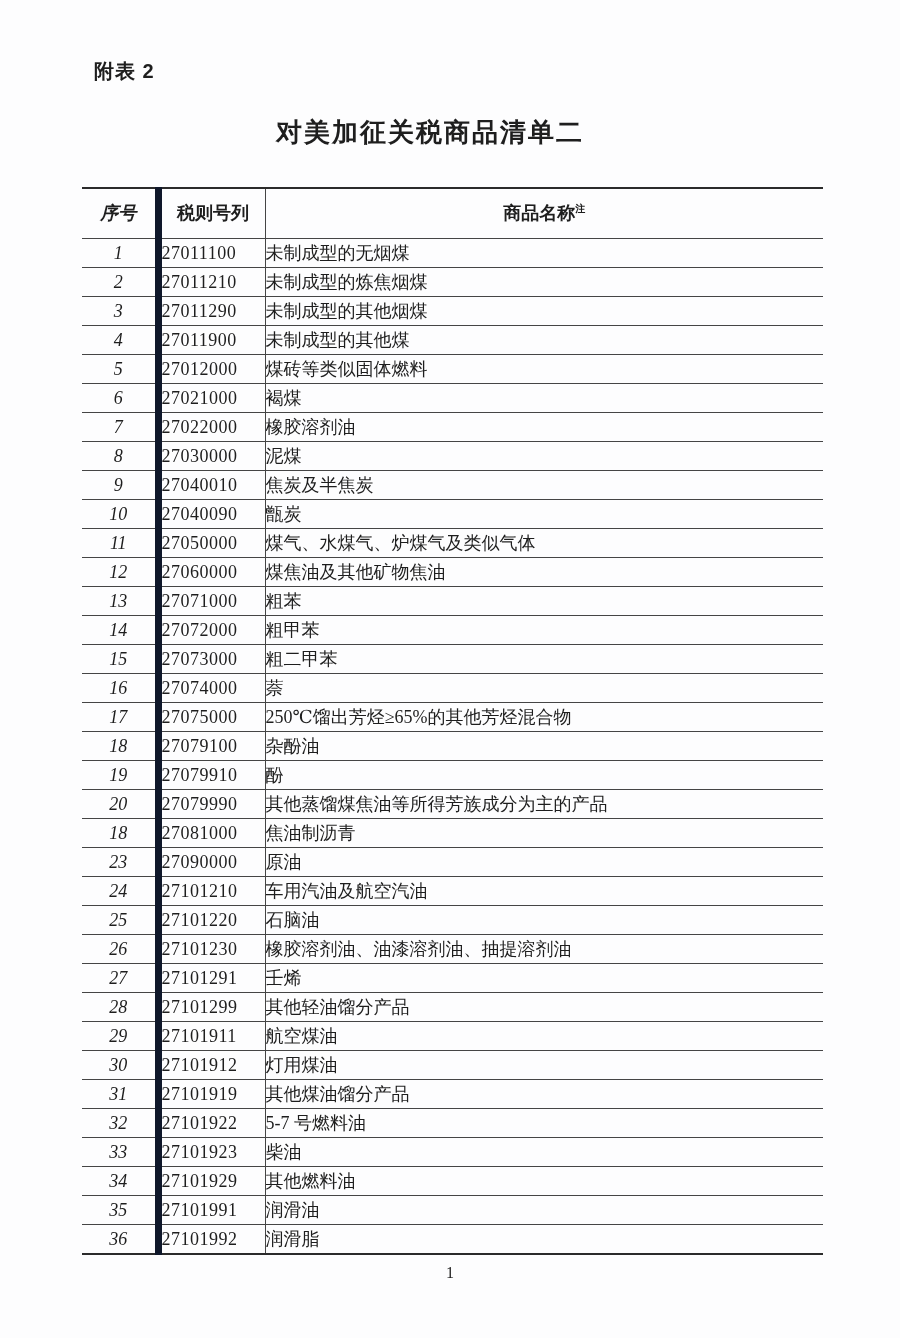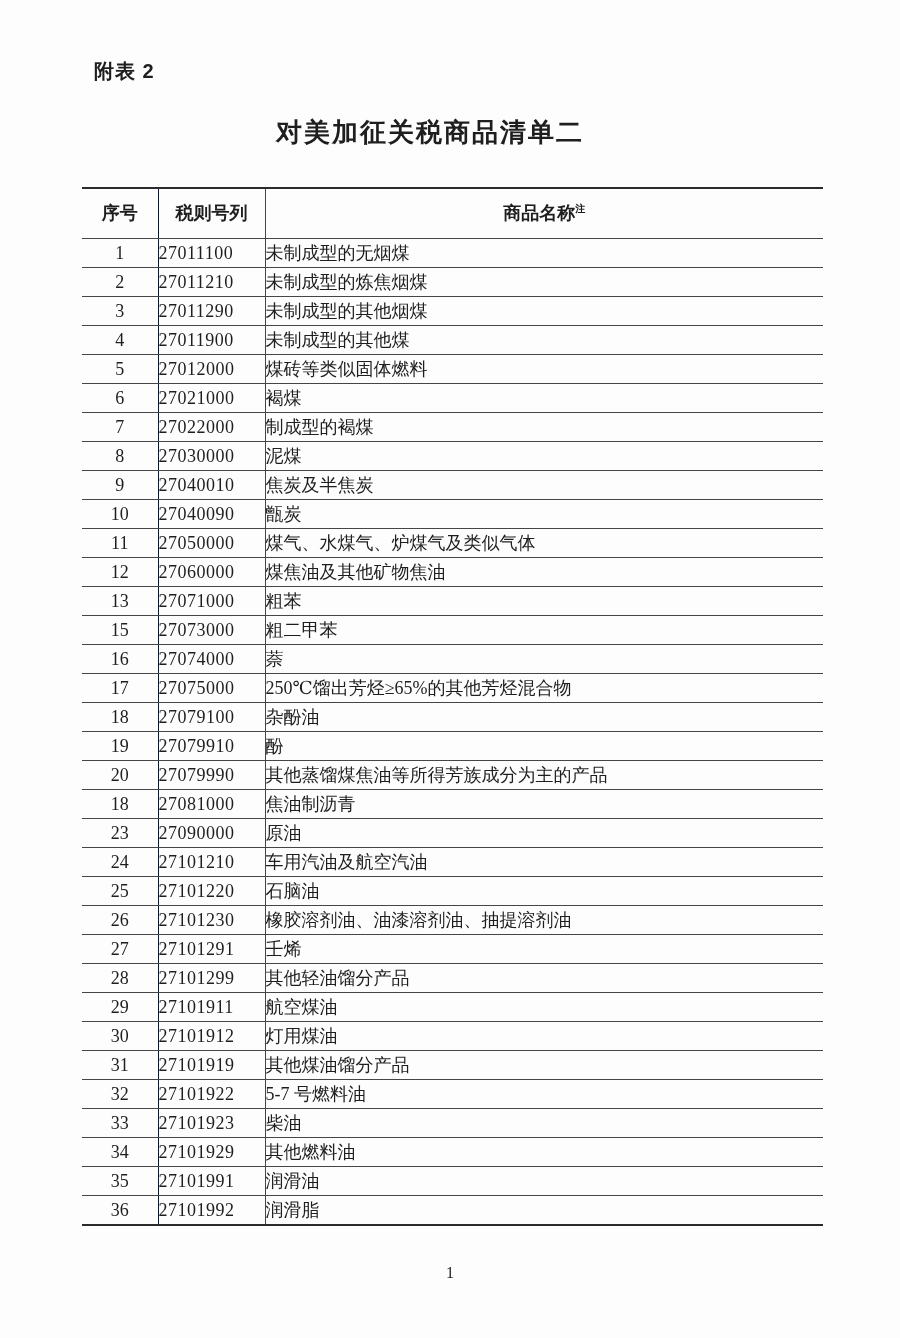--- a/index.html
+++ b/index.html
@@ -53,21 +53,21 @@
   table.tariff tbody tr { height: 28px; }
   table.tariff tbody td {
     font-size: 18px;
     line-height: 28px;
     padding: 0;
     vertical-align: middle;
     border-bottom: 1px solid #454545;
     white-space: nowrap;
     overflow: hidden;
   }
-  table.tariff th:nth-child(1), table.tariff td:nth-child(1) { border-right: 1px solid #0f172a; }
+  table.tariff th:nth-child(1), table.tariff td:nth-child(1) { border-right: 7px solid #0f172a; font-style: italic; }
   table.tariff th:nth-child(2), table.tariff td:nth-child(2) { border-right: 1px solid #454545; }
   td.cell-index { text-align: center; font-size: 19px; }
   td.cell-code  { text-align: left; font-size: 19px; letter-spacing: 0.5px; }
   td.cell-name  { text-align: left; padding-left: 17px; }
   .hdr-note {
     font-size: 10px;
     vertical-align: super;
     font-weight: bold;
   }
   .page-number {
@@ -124,21 +124,21 @@
         <td class="cell-name">煤砖等类似固体燃料</td>
       </tr>
       <tr>
         <td class="cell-index">6</td>
         <td class="cell-code">27021000</td>
         <td class="cell-name">褐煤</td>
       </tr>
       <tr>
         <td class="cell-index">7</td>
         <td class="cell-code">27022000</td>
-        <td class="cell-name">制成型的褐煤</td>
+        <td class="cell-name">橡胶溶剂油</td>
       </tr>
       <tr>
         <td class="cell-index">8</td>
         <td class="cell-code">27030000</td>
         <td class="cell-name">泥煤</td>
       </tr>
       <tr>
         <td class="cell-index">9</td>
         <td class="cell-code">27040010</td>
         <td class="cell-name">焦炭及半焦炭</td>
@@ -157,20 +157,25 @@
         <td class="cell-index">12</td>
         <td class="cell-code">27060000</td>
         <td class="cell-name">煤焦油及其他矿物焦油</td>
       </tr>
       <tr>
         <td class="cell-index">13</td>
         <td class="cell-code">27071000</td>
         <td class="cell-name">粗苯</td>
       </tr>
       <tr>
+        <td class="cell-index">14</td>
+        <td class="cell-code">27072000</td>
+        <td class="cell-name">粗甲苯</td>
+      </tr>
+      <tr>
         <td class="cell-index">15</td>
         <td class="cell-code">27073000</td>
         <td class="cell-name">粗二甲苯</td>
       </tr>
       <tr>
         <td class="cell-index">16</td>
         <td class="cell-code">27074000</td>
         <td class="cell-name">萘</td>
       </tr>
       <tr>

